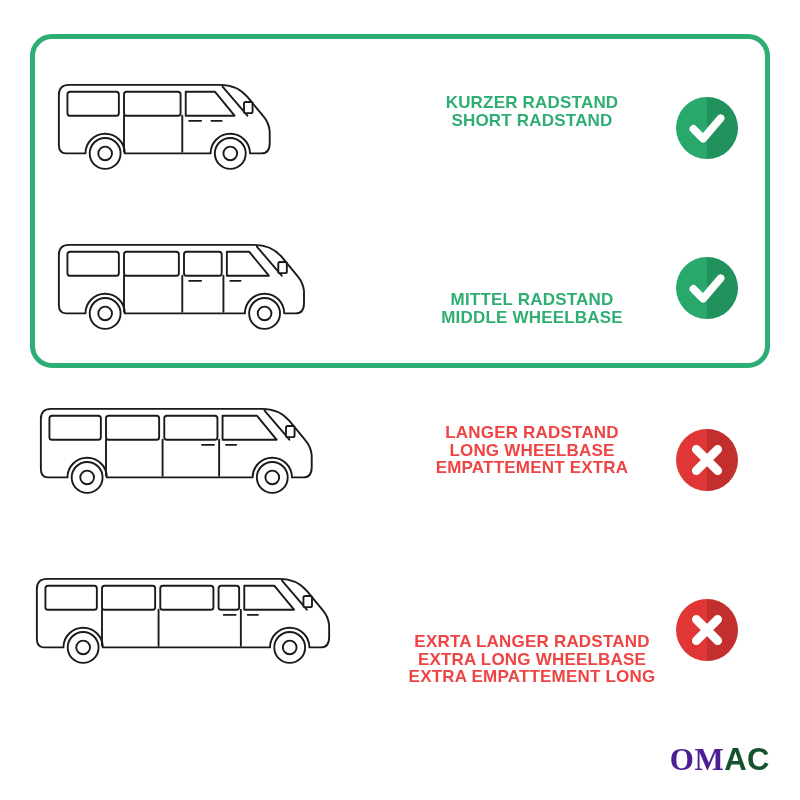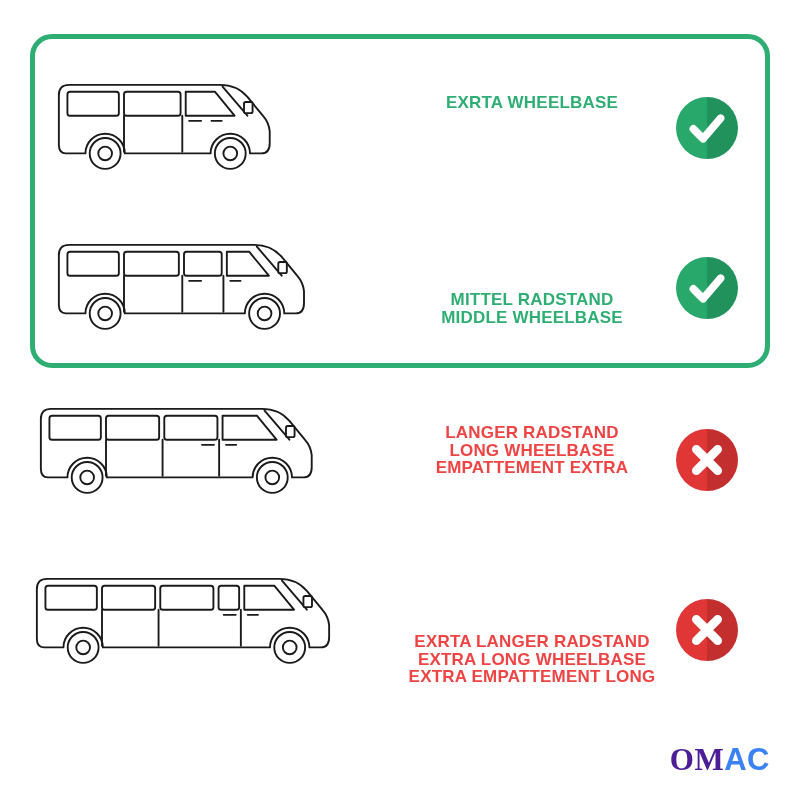--- a/index.html
+++ b/index.html
@@ -23,21 +23,21 @@
     letter-spacing:0.2px;
   }
   .row-text.green{color:#2fae74;}
   .row-text.red{color:#ef4444;}
   .status-icon{position:absolute;left:676px;width:62px;height:62px;}
   .logo{
     position:absolute;right:30px;bottom:22px;
     font-size:31px;font-weight:bold;letter-spacing:0.5px;
   }
   .logo .part-black{color:#4c1d95;font-family:Liberation Serif, serif;}
-  .logo .part-red{color:#3b82f6;}
+  .logo .part-red{color:#14532d;}
 </style>
 </head>
 <body>
 
 <div class="green-frame"></div>
 
 <div class="van" style="left:52px;top:66px;">
   <svg viewBox="0 0 300 126" height="108">
     <g class="van-stroke">
       <path d="M20,22 L196,22 Q216,22 228,36 L246,58 Q253,66 254,76 L254,90 Q254,102 244,102 L231,102 A23,23 0 0 0 185,102 L85,102 A23,23 0 0 0 39,102 L16,102 Q8,102 8,92 L8,34 Q8,22 20,22 Z"></path>
@@ -49,21 +49,22 @@
       <path d="M84,58 L84,100 M152,58 L152,100" fill="none"></path>
       <path d="M160,64 L174,64 M186,64 L198,64" fill="none"></path>
       <circle cx="62" cy="102" r="18"></circle>
         <circle cx="62" cy="102" r="8"></circle>
       <circle cx="208" cy="102" r="18"></circle>
         <circle cx="208" cy="102" r="8"></circle>
     </g>
   </svg>
 </div>
 <div class="row-text green" style="top:94px;">
-  <div>EXRTA WHEELBASE</div>
+  <div>KURZER RADSTAND</div>
+  <div>SHORT RADSTAND</div>
 </div>
 <div class="status-icon" style="top:97px;">
   <svg viewBox="0 0 64 64" width="62" height="62">
     <circle cx="32" cy="32" r="32" fill="#28a86b"></circle>
     <path d="M32,0 A32,32 0 0 1 32,64 Z" fill="rgba(0,0,0,0.13)"></path>
     <path d="M18,33 L28,43 L46,22" fill="none" stroke="#ffffff" stroke-width="8" stroke-linecap="round" stroke-linejoin="round"></path>
   </svg>
 </div>
 
 <div class="van" style="left:52px;top:226px;">

